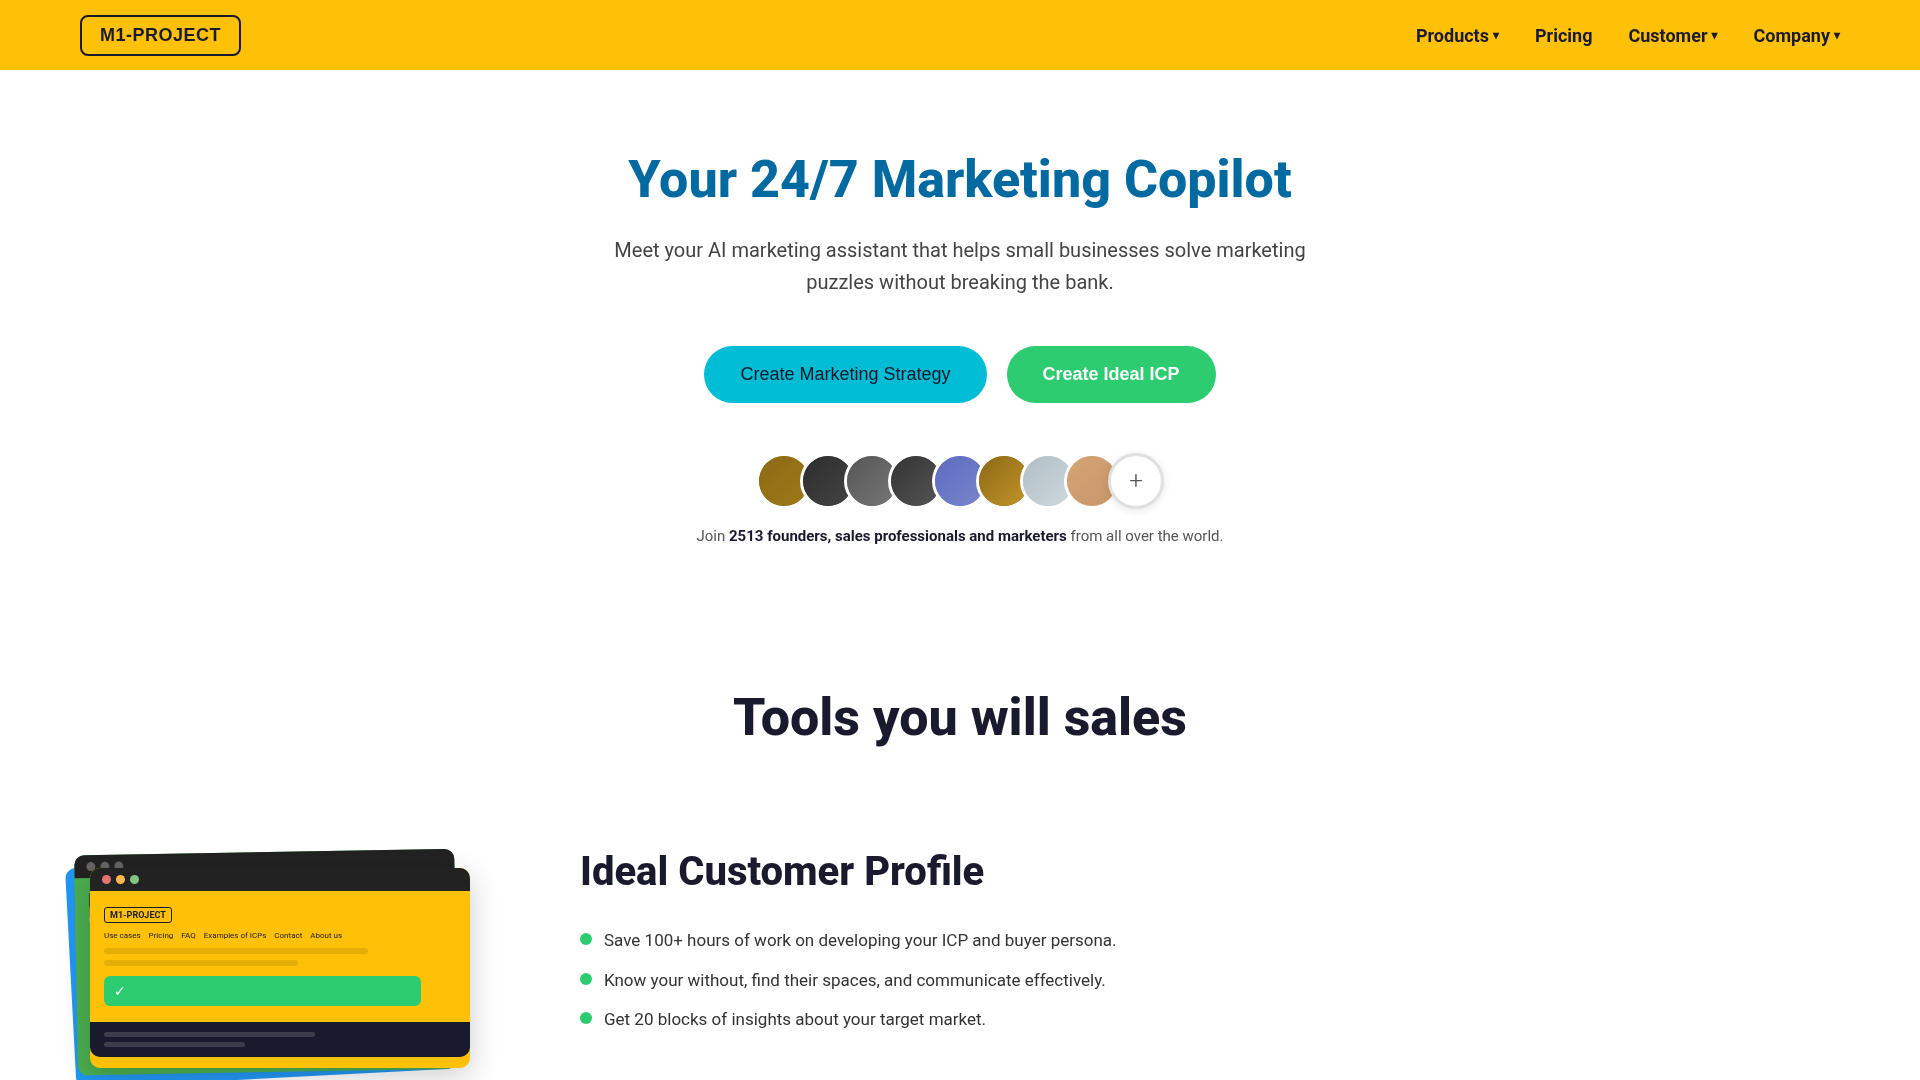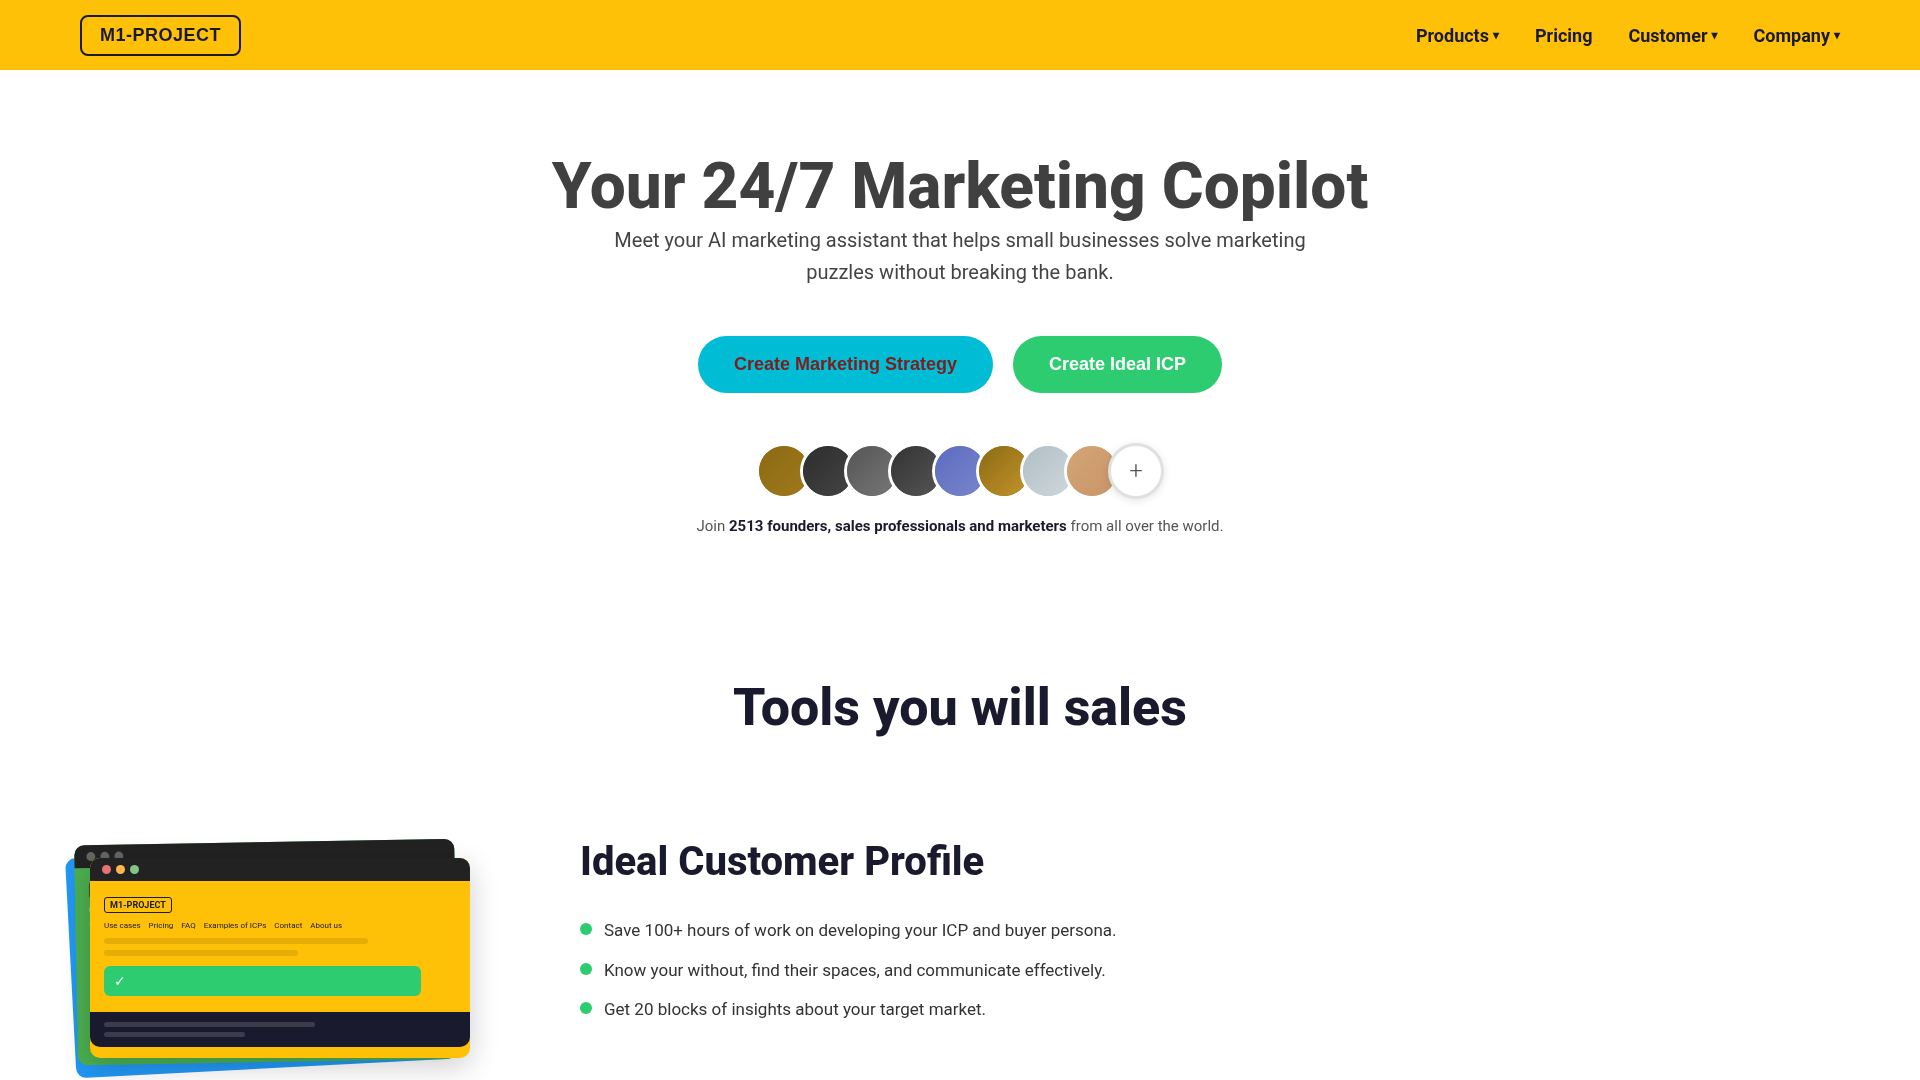--- a/index.html
+++ b/index.html
@@ -61,48 +61,49 @@
     
     .hero {
       display: flex;
       flex-direction: column;
       align-items: center;
       padding: 80px 40px 60px;
       text-align: center;
     }
 
     .hero-title {
-      font-size: 64px;
+      font-size: 52px;
       font-weight: 800;
-      color: #404040;
+      color: #0369a1;
       line-height: 1.15;
+      margin-bottom: 24px;
     }
 
     .hero-subtitle {
       font-size: 20px;
       color: #444;
       max-width: 700px;
       margin-bottom: 48px;
       line-height: 1.6;
     }
 
     .cta-buttons {
       display: flex;
       gap: 20px;
       margin-bottom: 50px;
     }
 
     .btn-strategy {
       background: #00BCD4;
-      color: #7f1d1d;
+      color: #0f172a;
       border: none;
       border-radius: 50px;
       padding: 18px 36px;
       font-size: 18px;
-      font-weight: 700;
+      font-weight: 400;
       cursor: pointer;
     }
 
     .btn-icp {
       background: #2ECC71;
       color: #fff;
       border: none;
       border-radius: 50px;
       padding: 18px 36px;
       font-size: 18px;

